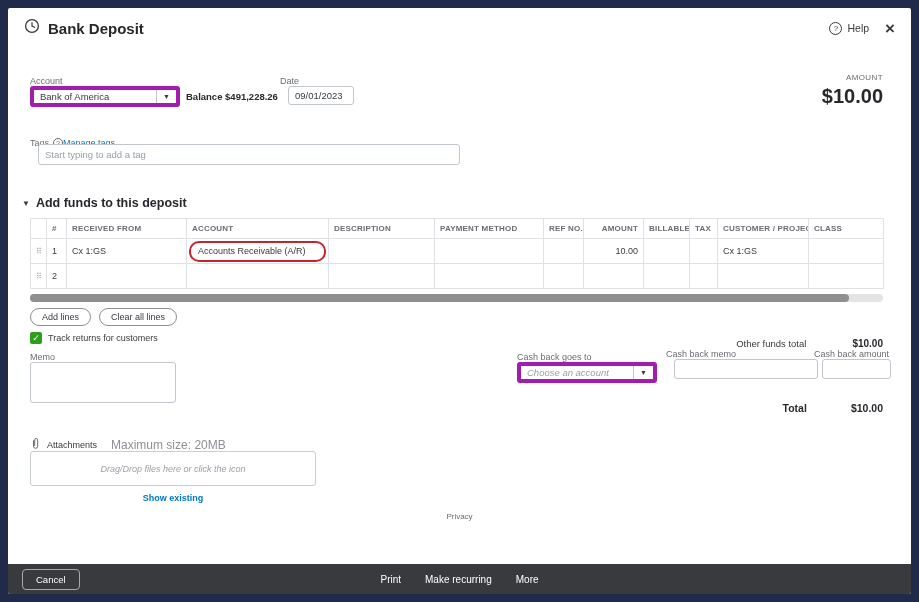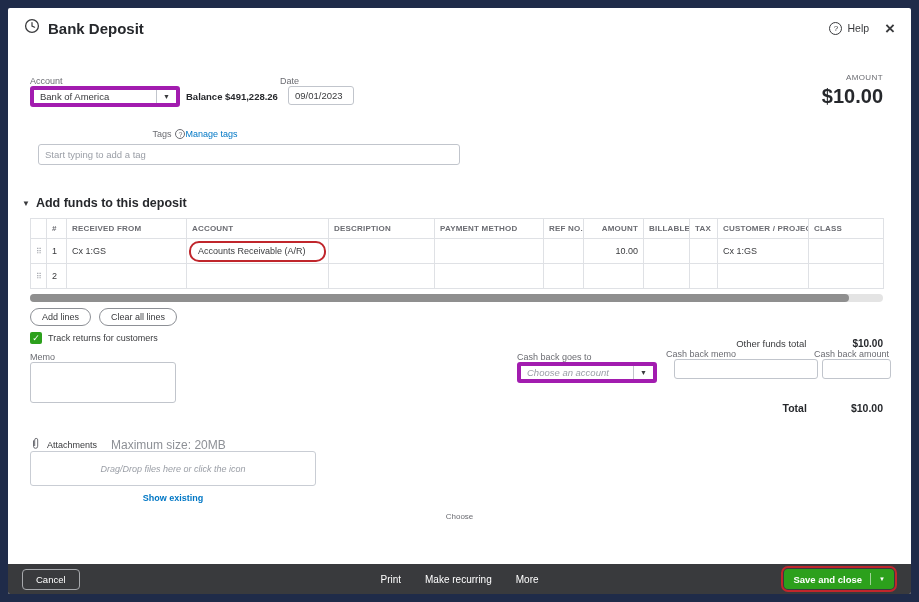--- a/index.html
+++ b/index.html
@@ -28,21 +28,21 @@
 
   #acct-label { left: 22px; top: 16px; }
   #acct-select { left: 22px; top: 26px; width: 150px; height: 21px; }
   #balance { left: 178px; top: 31px; font-size: 9.5px; font-weight: bold; color: #26282c; }
   #date-label { left: 272px; top: 16px; }
   #date-input { left: 272px; top: 26px; width: 66px; height: 19px; }
   #amount-block { right: 28px; top: 13px; text-align: right; }
   .amount-label { font-size: 8px; color: #6b6c72; letter-spacing: 0.4px; }
   .amount-value { font-size: 20px; font-weight: bold; color: #26282c; margin-top: 3px; }
 
-  #tags-row { left: 22px; top: 69px; width: 330px; display: flex; justify-content: center; align-items: flex-end; }
+  #tags-row { left: 22px; top: 78px; width: 330px; display: flex; justify-content: flex-start; align-items: flex-end; }
   .tags-lbl-wrap { display: flex; align-items: center; gap: 4px; }
   .circle-q.sm { width: 10px; height: 10px; font-size: 7px; border-color: #6b6c72; color: #6b6c72; }
   .link { color: #0077c5; font-size: 9px; cursor: pointer; }
   #tags-input { left: 22px; top: 84px; width: 422px; height: 21px; }
 
   #section-title { left: 14px; top: 136px; display: flex; align-items: center; gap: 6px; font-size: 12.5px; font-weight: bold; color: #26282c; cursor: pointer; }
   .tri-down { font-size: 8px; color: #393a3d; }
 
   
   .grid { position: absolute; left: 22px; top: 158px; width: 853px; border-collapse: collapse; table-layout: fixed; }
@@ -265,33 +265,26 @@
         <span class="a">Attachments</span>
         <span class="m">Maximum size: 20MB</span>
       </div>
       <div class="abs" id="show-existing">
         <span class="link">Show existing</span>
       </div>
       <div class="abs" id="dropzone">
         <span>Drag/Drop files here or click the icon</span>
       </div>
 
-      <div class="abs" id="privacy">Choose</div>
+      <div class="abs" id="privacy">Privacy</div>
     </div>
 
     <div class="footer">
       <button class="cancel-btn">Cancel</button>
       <div class="center-links">
         <span>Print</span>
         <span>Make recurring</span>
         <span>More</span>
       </div>
-      <div class="save-annot">
-        <button class="save-btn">
-          <span>Save and close</span>
-          <span class="save-div"></span>
-          <span class="save-caret">▼</span>
-        </button>
-      </div>
     </div>
 
   </div>
 </div>
 
 </body></html>

